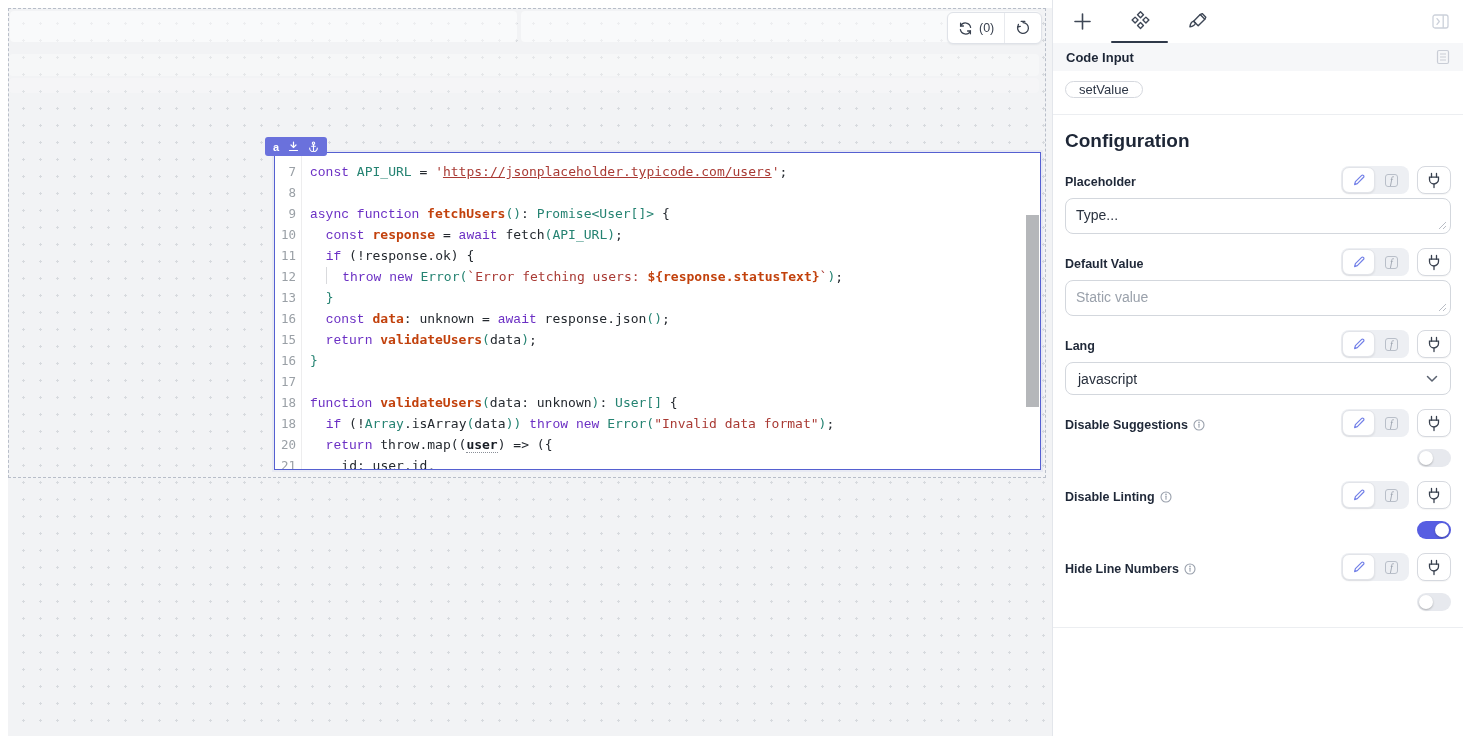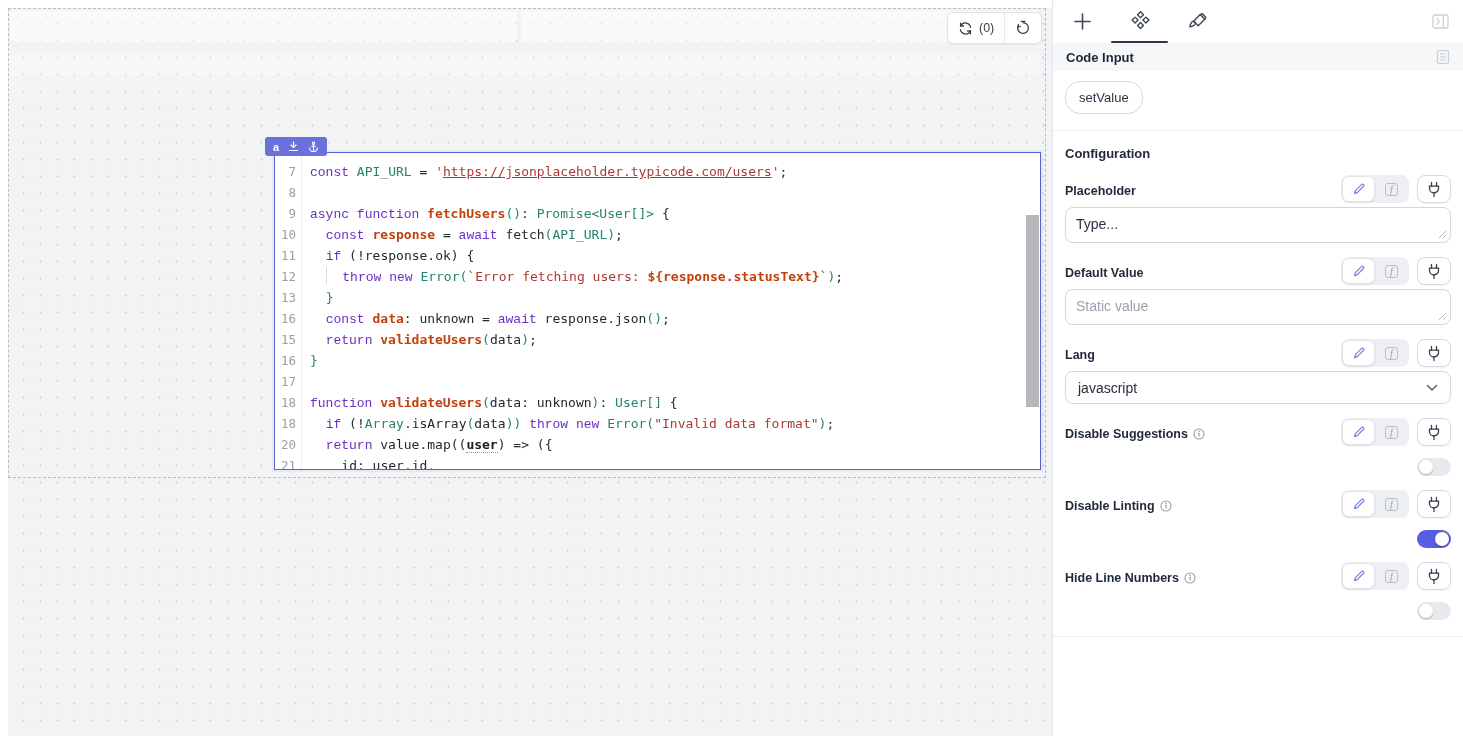--- a/index.html
+++ b/index.html
@@ -59,24 +59,24 @@
   .tab-underline { position:absolute; left:58px; bottom:0; width:57px; height:2px;
     background:#2f3949; border-radius:1px; }
   .collapse-btn { margin-left:auto; color:#ccd1da; cursor:pointer; display:flex; }
   .panel-header { height:28px; background:#f6f7f9; display:flex; align-items:center;
     justify-content:space-between; padding:0 13px; }
   .panel-title { font-size:13px; font-weight:bold; color:#1d2636; }
   .panel-body { padding:0 12px; }
   .sec-row { margin-top:22px; display:flex; justify-content:space-between; align-items:center; }
   .sec-title { font-size:13px; font-weight:bold; color:#1d2636; }
   .link { font-size:13px; color:#3f4858; cursor:pointer; }
-  .method-chip { margin-top:10px; display:inline-block; padding:8px 13px; border:1px solid #d5d8de;
+  .method-chip { margin-top:10px; display:inline-block; padding:0 13px; border:1px solid #d5d8de;
     border-radius:15px; font-size:13px; color:#2b3444; background:#fff; cursor:pointer; }
   .hdivider { height:1px; background:#eceef1; margin:16px -12px 0; }
-  .config-title { margin-top:15px; font-size:13px; font-weight:bold; color:#1d2636; }
+  .config-title { margin-top:15px; font-size:19px; font-weight:bold; color:#1d2636; }
 
   .field { margin-top:12px; }
   .field-head { display:flex; justify-content:space-between; align-items:flex-end; min-height:30px; }
   .field-label { font-size:12.5px; font-weight:bold; color:#1f2838; display:flex;
     align-items:center; gap:5px; padding-bottom:5px; }
   .controls-cluster { display:flex; gap:8px; align-items:center; }
   .segmented { background:#edeff3; border-radius:8px; padding:1px; display:flex; height:28px; align-items:center; }
   .seg-btn { width:33px; height:26px; display:flex; align-items:center; justify-content:center;
     border-radius:7px; cursor:pointer; }
   .seg-btn.active { background:#fff; border:1px solid #e2e4e9; box-shadow:0 1px 2px rgba(0,0,0,.08); }
@@ -211,21 +211,21 @@
           <div class="cm-row">
             <div class="cm-gutter">18</div>
             <div class="cm-text"><span class="tk-kw">function</span><span class="tk-pl"> </span><span class="tk-def">validateUsers</span><span class="tk-type">(</span><span class="tk-pl">data: unknown</span><span class="tk-type">)</span><span class="tk-pl">: </span><span class="tk-type">User[]</span><span class="tk-pl"> {</span></div>
           </div>
           <div class="cm-row">
             <div class="cm-gutter">18</div>
             <div class="cm-text"><span class="tk-pl">  </span><span class="tk-kw">if</span><span class="tk-pl"> (!</span><span class="tk-type">Array</span><span class="tk-pl">.isArray</span><span class="tk-type">(</span><span class="tk-pl">data</span><span class="tk-type">))</span><span class="tk-pl"> </span><span class="tk-kw">throw</span><span class="tk-pl"> </span><span class="tk-kw">new</span><span class="tk-pl"> </span><span class="tk-type">Error(</span><span class="tk-str">"Invalid data format"</span><span class="tk-type">)</span><span class="tk-pl">;</span></div>
           </div>
           <div class="cm-row">
             <div class="cm-gutter">20</div>
-            <div class="cm-text"><span class="tk-pl">  </span><span class="tk-kw">return</span><span class="tk-pl"> value.map((</span><span class="tk-dotted">user</span><span class="tk-pl">) =&gt; ({</span></div>
+            <div class="cm-text"><span class="tk-pl">  </span><span class="tk-kw">return</span><span class="tk-pl"> throw.map((</span><span class="tk-dotted">user</span><span class="tk-pl">) =&gt; ({</span></div>
           </div>
           <div class="cm-row">
             <div class="cm-gutter">21</div>
             <div class="cm-text"><span class="tk-pl">    id: user.id,</span></div>
           </div>
         </div>
     </div>
     <div class="editor-scrollbar"></div>
   </div>
 </div>

